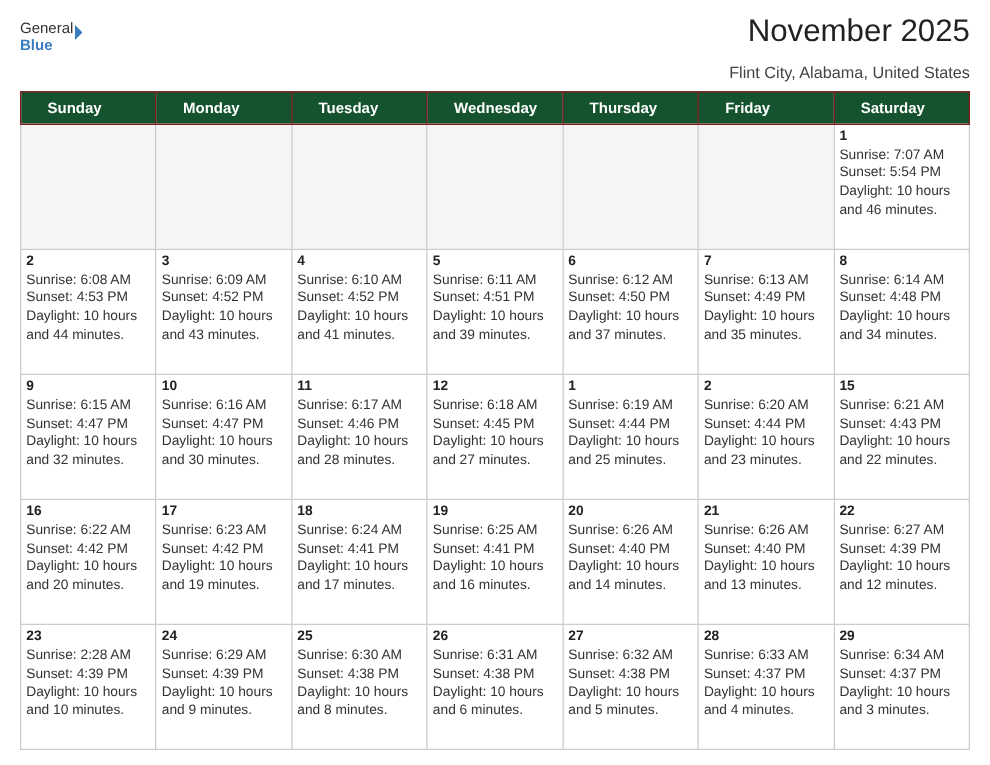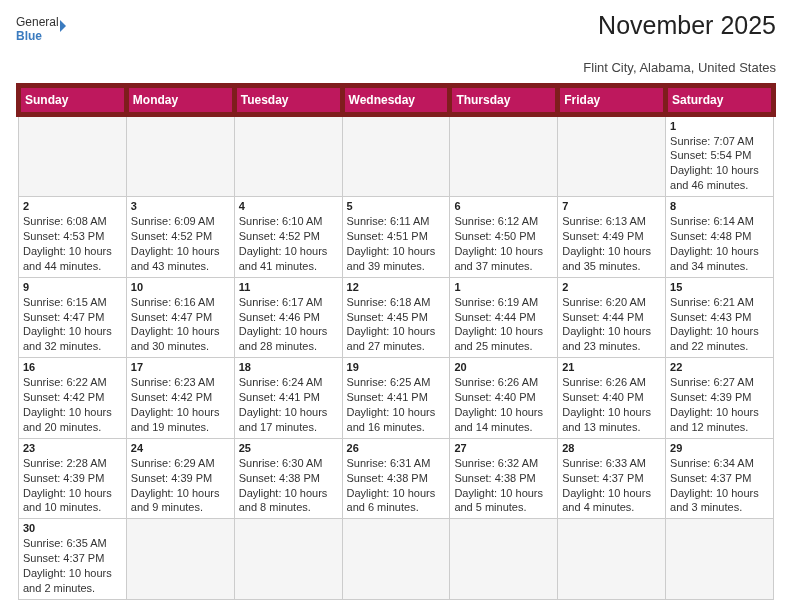--- a/index.html
+++ b/index.html
@@ -33,38 +33,38 @@
     }
     .title-month {
       font-size: 25px;
       font-weight: normal;
       color: #222;
       line-height: 1.1;
     }
     .title-location {
       font-size: 13px;
       color: #444;
-      margin-top: 20px;
+      margin-top: 10px;
       text-align: center;
     }
     .calendar {
       flex: 1;
       border: 1px solid #ccc;
       border-collapse: collapse;
       width: 100%;
       table-layout: fixed;
     }
     .calendar th {
-      background-color: #be185d;
+      background-color: #14532d;
       color: #fff;
       font-size: 12px;
       font-weight: bold;
-      padding: 5px 4px;
+      padding: 5px 21px;
       text-align: left;
-      border: 5px solid #7f1d1d;
+      border: 1px solid #7f1d1d;
       height: 26px;
     }
     .calendar td {
       vertical-align: top;
       border: 1px solid #ccc;
       padding: 3px 4px;
       font-size: 9px;
       color: #333;
       background: #fff;
       height: 74px;
@@ -302,29 +302,15 @@
 Sunset: 4:37 PM
 Daylight: 10 hours and 4 minutes.</div>
           </td>
           <td>
             <span class="day-number">29</span>
             <div class="day-info">Sunrise: 6:34 AM
 Sunset: 4:37 PM
 Daylight: 10 hours and 3 minutes.</div>
           </td>
         </tr>
-        <tr>
-          <td class="last-row">
-            <span class="day-number">30</span>
-            <div class="day-info">Sunrise: 6:35 AM
-Sunset: 4:37 PM
-Daylight: 10 hours and 2 minutes.</div>
-          </td>
-          <td class="last-row empty"></td>
-          <td class="last-row empty"></td>
-          <td class="last-row empty"></td>
-          <td class="last-row empty"></td>
-          <td class="last-row empty"></td>
-          <td class="last-row empty"></td>
-        </tr>
       </tbody>
   </table>
 </div>
 
 </body></html>

